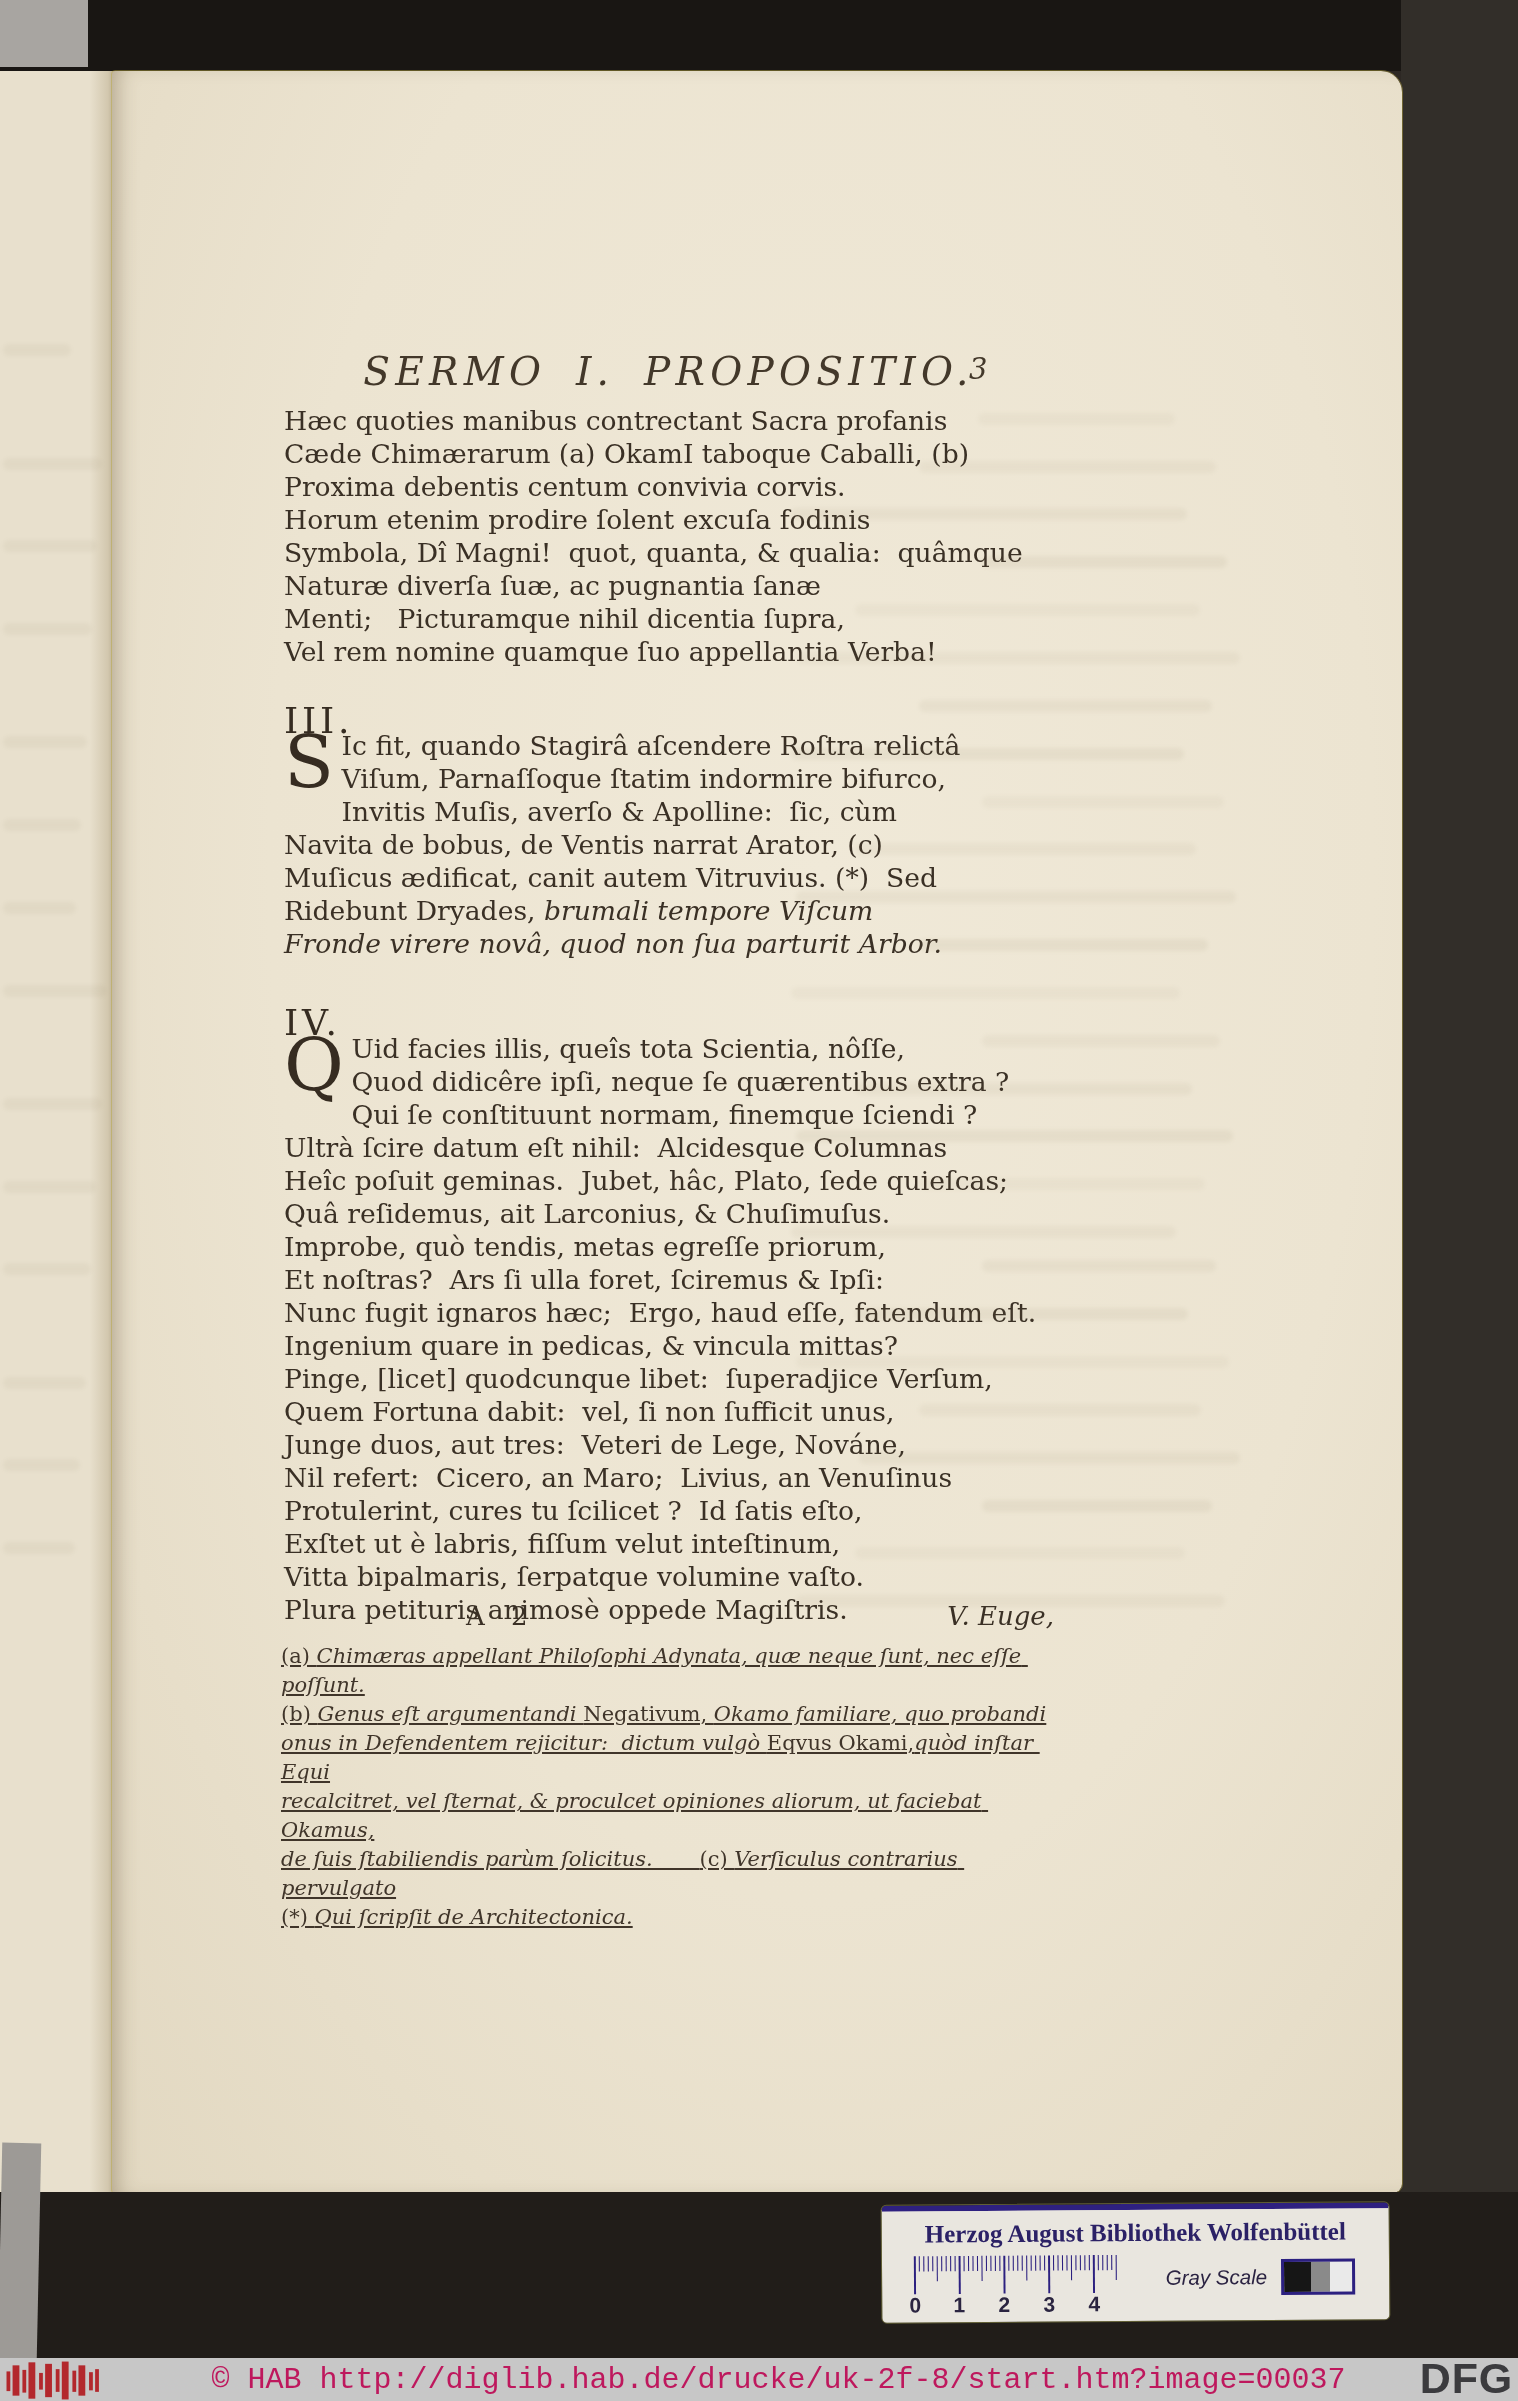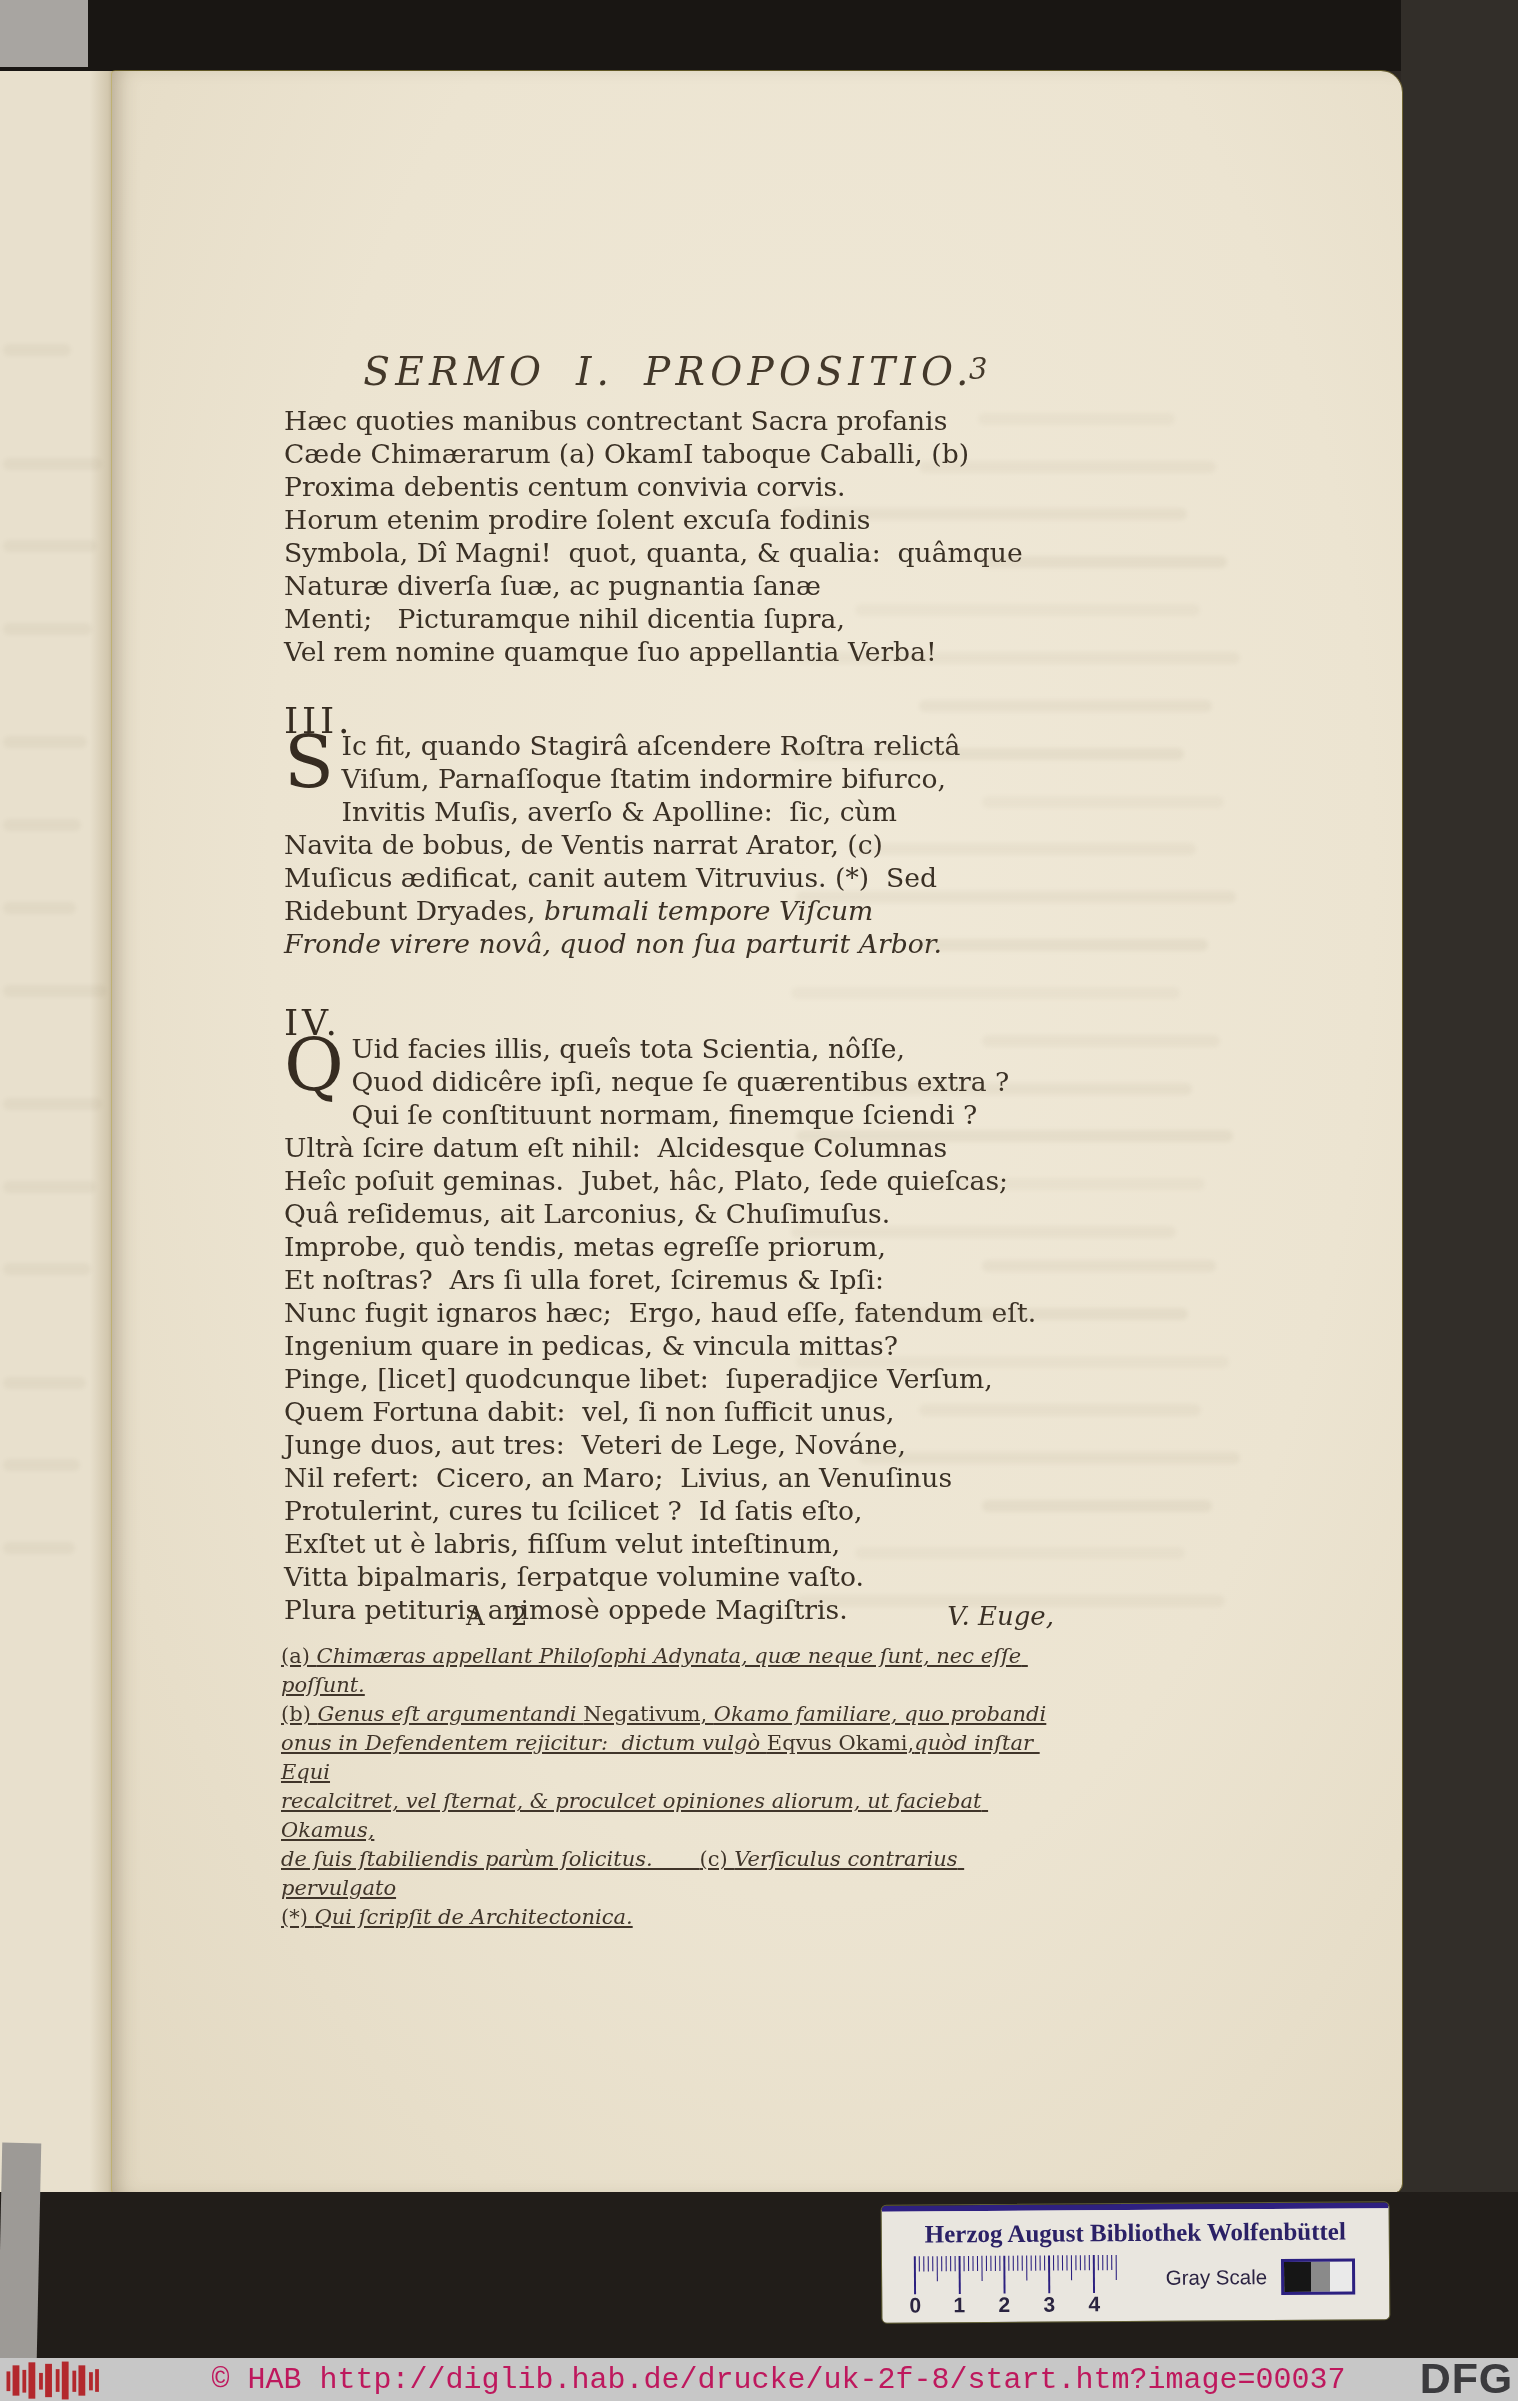--- a/index.html
+++ b/index.html
@@ -34,21 +34,21 @@
   .footnotes{position:absolute;left:169px;top:1571px;width:790px;font-size:21px;line-height:29px;color:#40352a;text-decoration:underline;}
   .footnotes .vline .i{font-style:italic;}
   .ghost{position:absolute;height:12px;border-radius:6px;background:#8a7c5c;filter:blur(2.3px);pointer-events:none;}
   
   .card{position:absolute;left:882px;top:2204px;width:507px;height:111px;background:#e9e6df;
         border-top:6px solid #2e2080;border-radius:4.6px;transform:rotate(-0.4deg);
         outline:1.5px solid rgba(196,196,96,.4);}
   .card-title{position:absolute;left:0;top:9px;width:100%;text-align:center;
               font-family:"Liberation Serif",serif;font-weight:700;font-size:25px;color:#2b2166;}
   .gray-scale-label{position:absolute;left:273px;top:56px;width:112px;text-align:right;
-              font-family:"Liberation Sans",sans-serif;font-size:20.5px;color:#2b2342;}
+              font-family:"Liberation Sans",sans-serif;font-size:20.5px;color:#2b2342;font-style:italic;}
   .patchbox{position:absolute;left:399px;top:50px;width:68px;height:30px;border:3px solid #2c2080;
             background:linear-gradient(to right,#161616 0 40%,#8a8a8a 40% 68%,#eaeaea 68% 100%);}
   .ruler-num{position:absolute;top:82px;transform:translateX(-50%);
              font-family:"Liberation Sans",sans-serif;font-size:21px;font-weight:600;color:#2a2440;}
   
   .footer-bar{position:absolute;left:0;top:2358px;width:1519px;height:43px;background:#c7c7c7;}
   .copyright{position:absolute;left:calc(50% + 19px);top:50%;transform:translate(-50%,-50%);
              font-family:Liberation Mono, monospace;font-size:30px;color:#be185d;white-space:nowrap;}
   .dfg{position:absolute;right:6px;top:50%;transform:translateY(-54%);
        font-family:"Liberation Sans",sans-serif;font-weight:900;font-size:43px;

